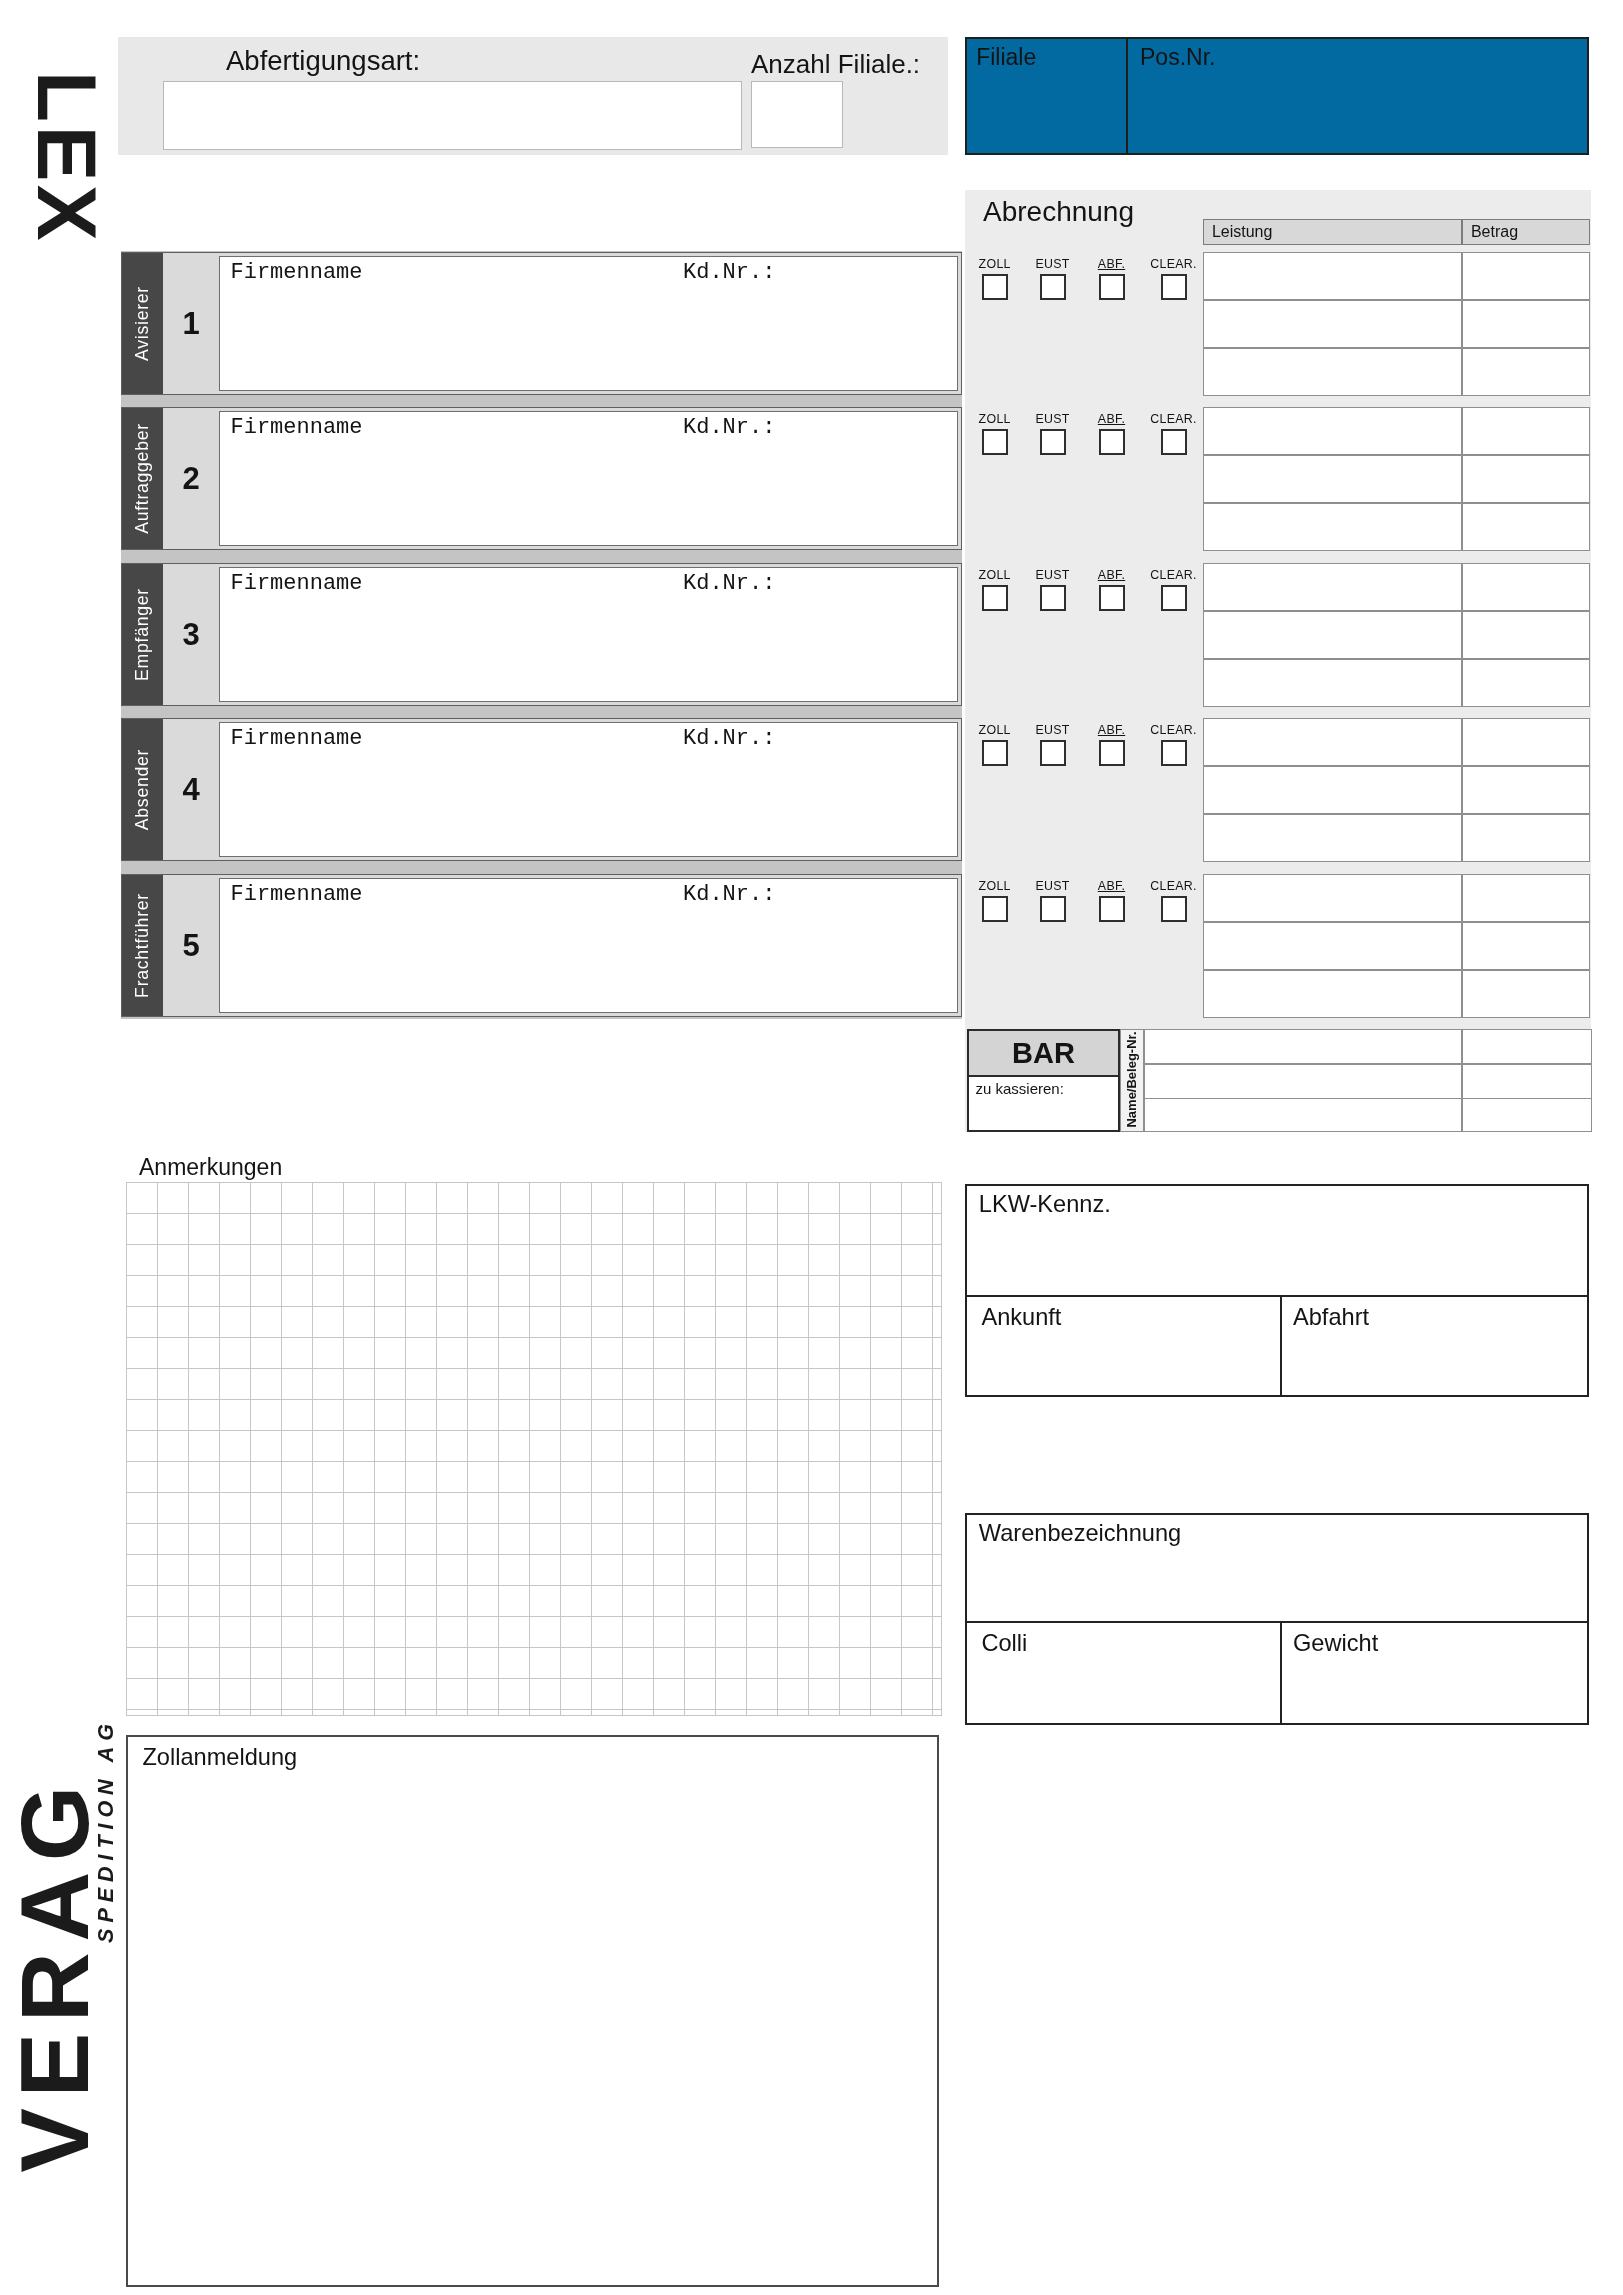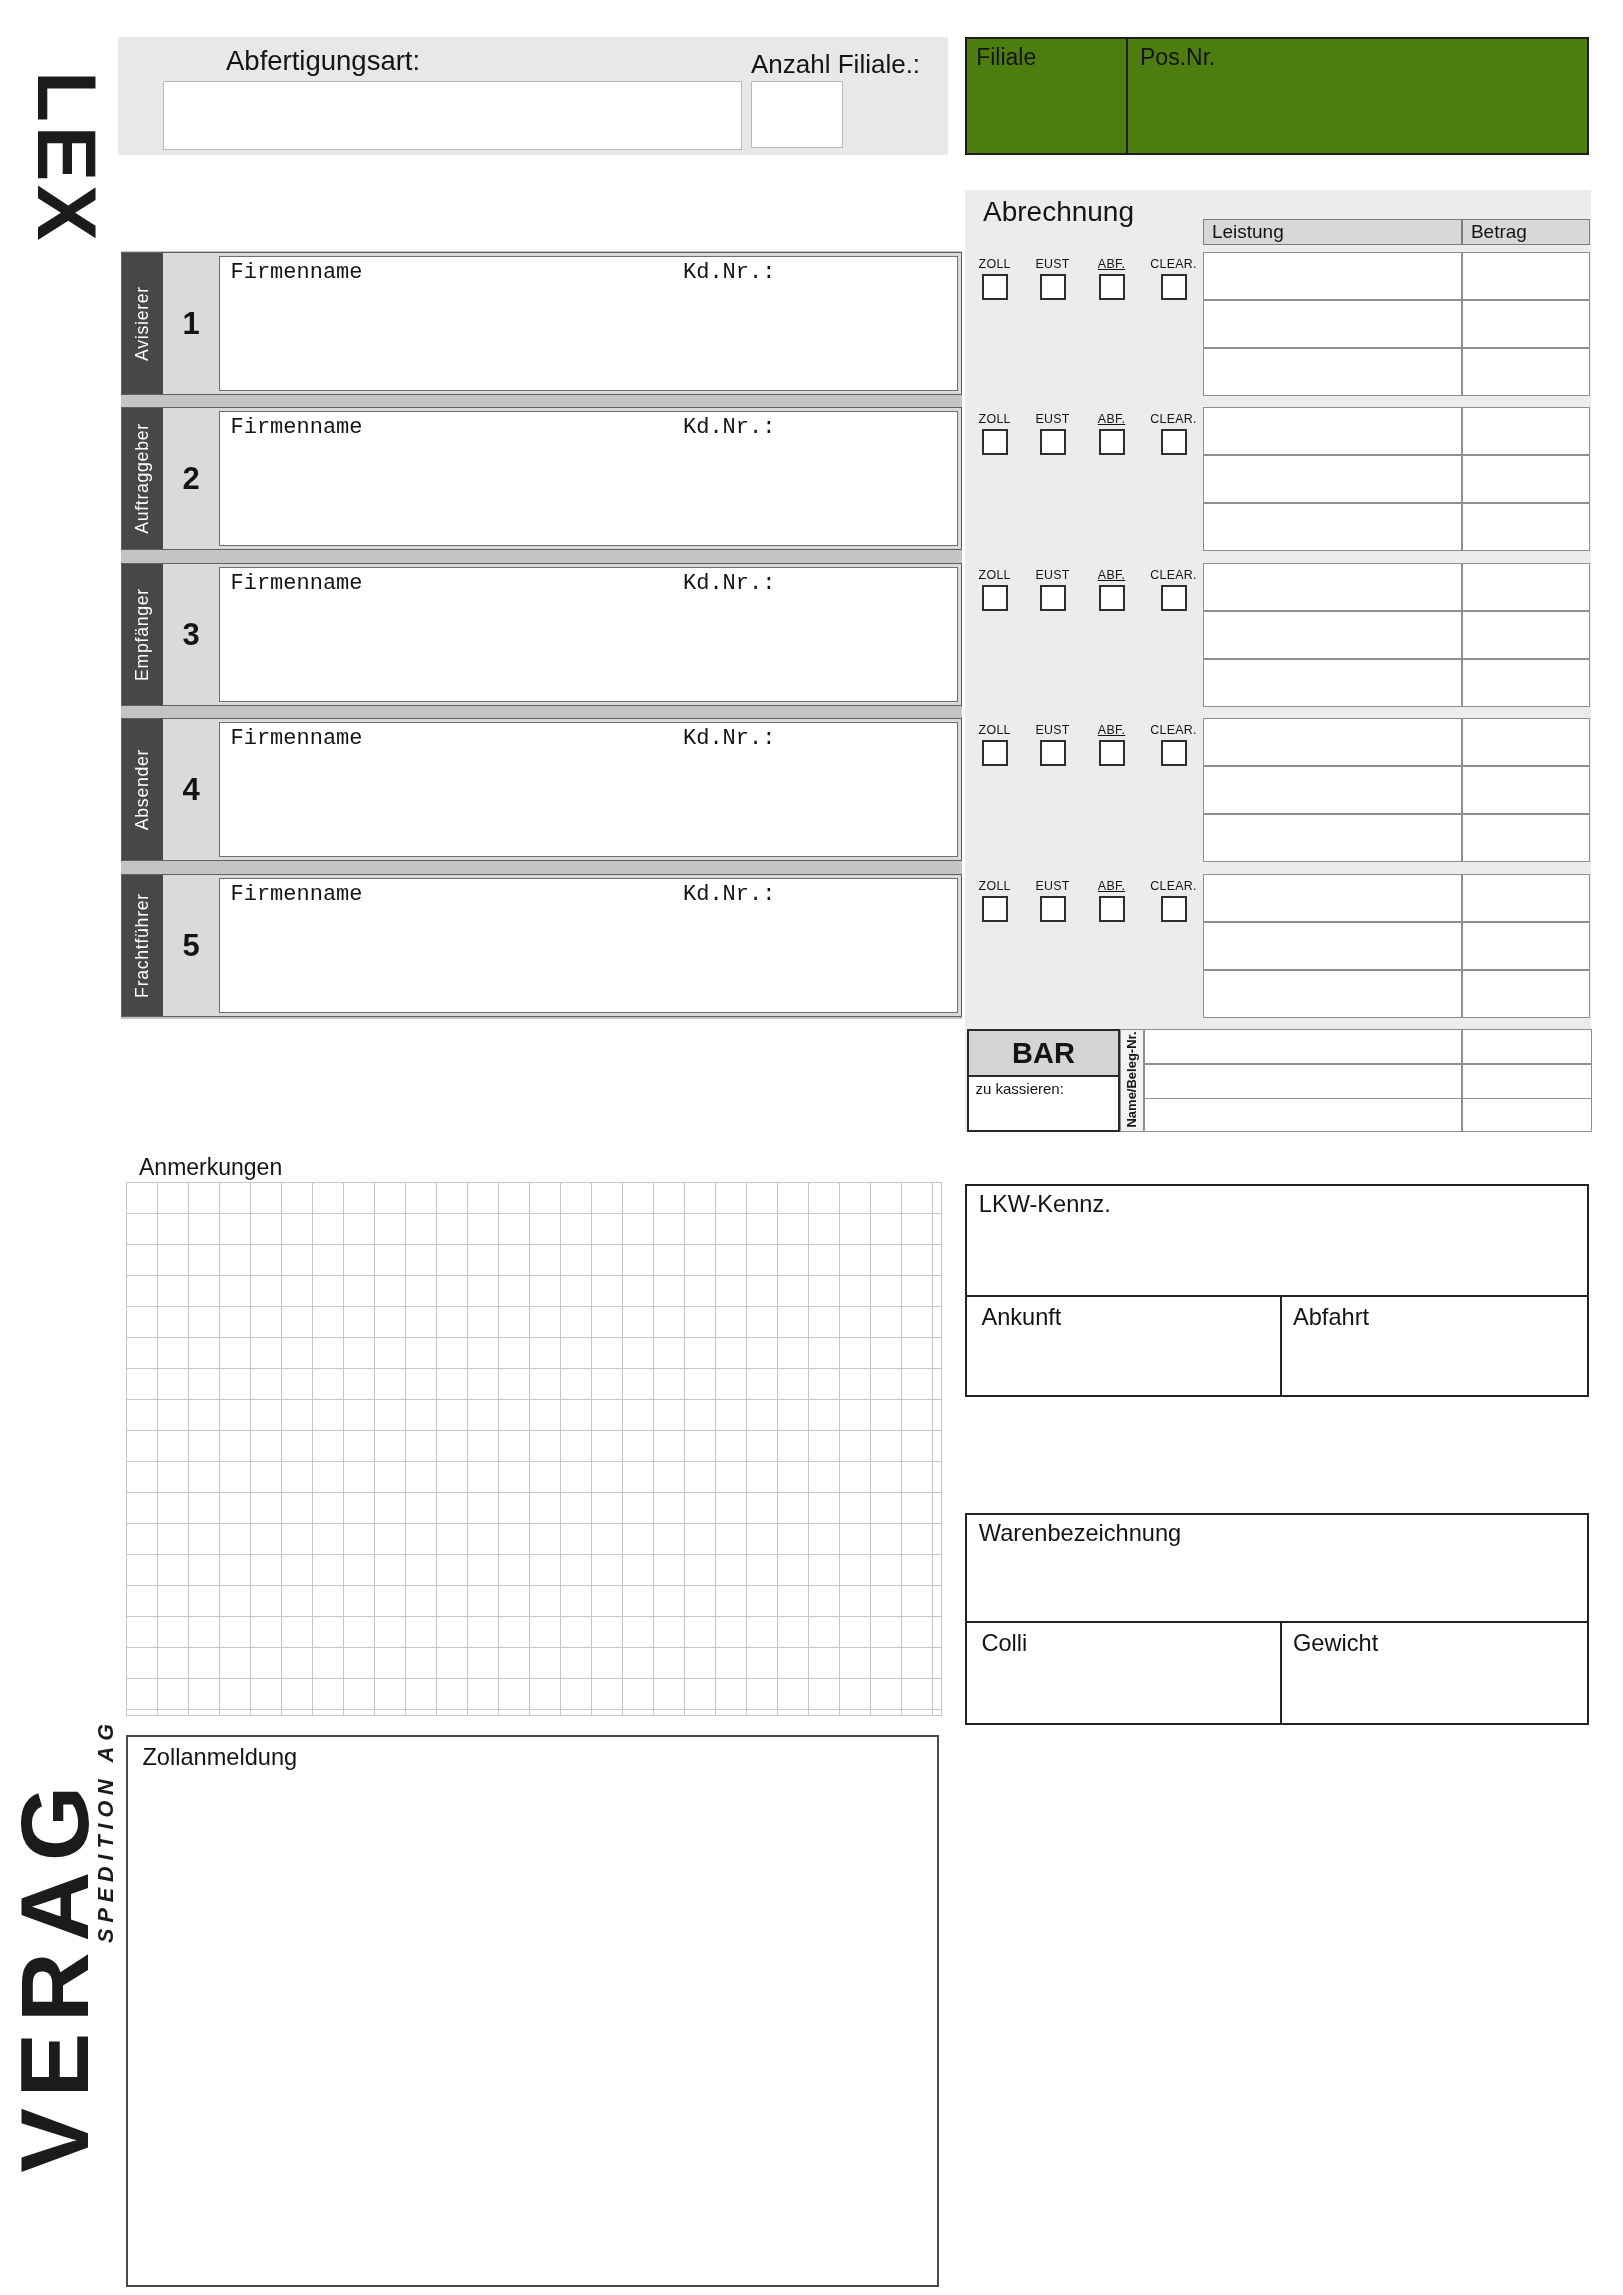--- a/index.html
+++ b/index.html
@@ -24,30 +24,30 @@
   .sped-wrap { left:92px; top:1690px; width:27.5px; height:281px; }
   .sped-wrap .vccw { width:281px; line-height:27.5px; text-align:center; font-size:21.6px; font-weight:bold; font-style:italic; letter-spacing:5.9px; color:#1b1b1b; }
 
   
   .hdr-gray { left:118px; top:37px; width:830px; height:118px; background:#e8e8e8; }
   .hdr-gray .abf-lbl { left:67px; top:7.9px; font-size:27.5px;margin-left:41px; }
   .hdr-gray .abox { position:absolute; left:45px; top:44px; width:577px; height:67px; background:#fff; border:0.7px solid #b8b8b8; }
   .hdr-gray .anz-lbl { left:633px; top:11.8px; font-size:26px; }
   .hdr-gray .tbox { position:absolute; left:633px; top:44px; width:90px; height:65px; background:#fff; border:0.7px solid #b8b8b8; }
 
-  .filiale-box { left:965px; top:37px; width:624px; height:118px; background:#4d7c0f; border:2px solid #1f1f1f; box-sizing:border-box; }
+  .filiale-box { left:965px; top:37px; width:624px; height:118px; background:#0369a1; border:2px solid #1f1f1f; box-sizing:border-box; }
   .filiale-box .vdiv { position:absolute; left:159px; top:0; width:2px; height:100%; background:#1f1f1f; }
   .filiale-box .fil-lbl { left:9.2px; top:5.2px; font-size:23px; }
   .filiale-box .pos-lbl { left:173px; top:5.2px; font-size:23px; }
 
   
   .panel { left:965px; top:190px; width:626px; height:942px; background:#ececec; }
   .abrech-title { left:983px; top:196px; font-size:28px; }
   .th { position:absolute; top:219px; height:26px; background:#d8d8d8; border:1.3px solid #7c7c7c; box-sizing:border-box; }
-  .th span { position:absolute; left:7.9px; top:0; line-height:23.6px; font-size:19px; }
+  .th span { position:absolute; left:7.9px; top:0; line-height:23.6px; font-size:16px; }
   .th-leist { left:1203px; width:259px; }
   .th-betr  { left:1462px; width:128px; }
 
   
   .backdrop { left:121px; top:251px; width:841px; height:768px; background:#c4c4c4; }
   .section { position:absolute; left:121px; width:841px; height:143px; background:#dadada; border:1.3px solid #5f5f5f; box-sizing:border-box; }
   .role-bar { position:absolute; left:0; top:0; width:41px; height:141px; background:#474747; }
   .role-span { width:141px; line-height:41px; text-align:center; font-size:17.7px; color:#ffffff; letter-spacing:0.7px; }
   .num { position:absolute; left:41px; top:0; width:56px; height:141px; display:flex; align-items:center; justify-content:center; font-size:31px; font-weight:bold; }
   .firm-box { position:absolute; left:97px; top:2.6px; width:739px; height:135px; background:#fff; border:1.3px solid #6e6e6e; box-sizing:border-box;font-family:Liberation Mono, monospace; }

